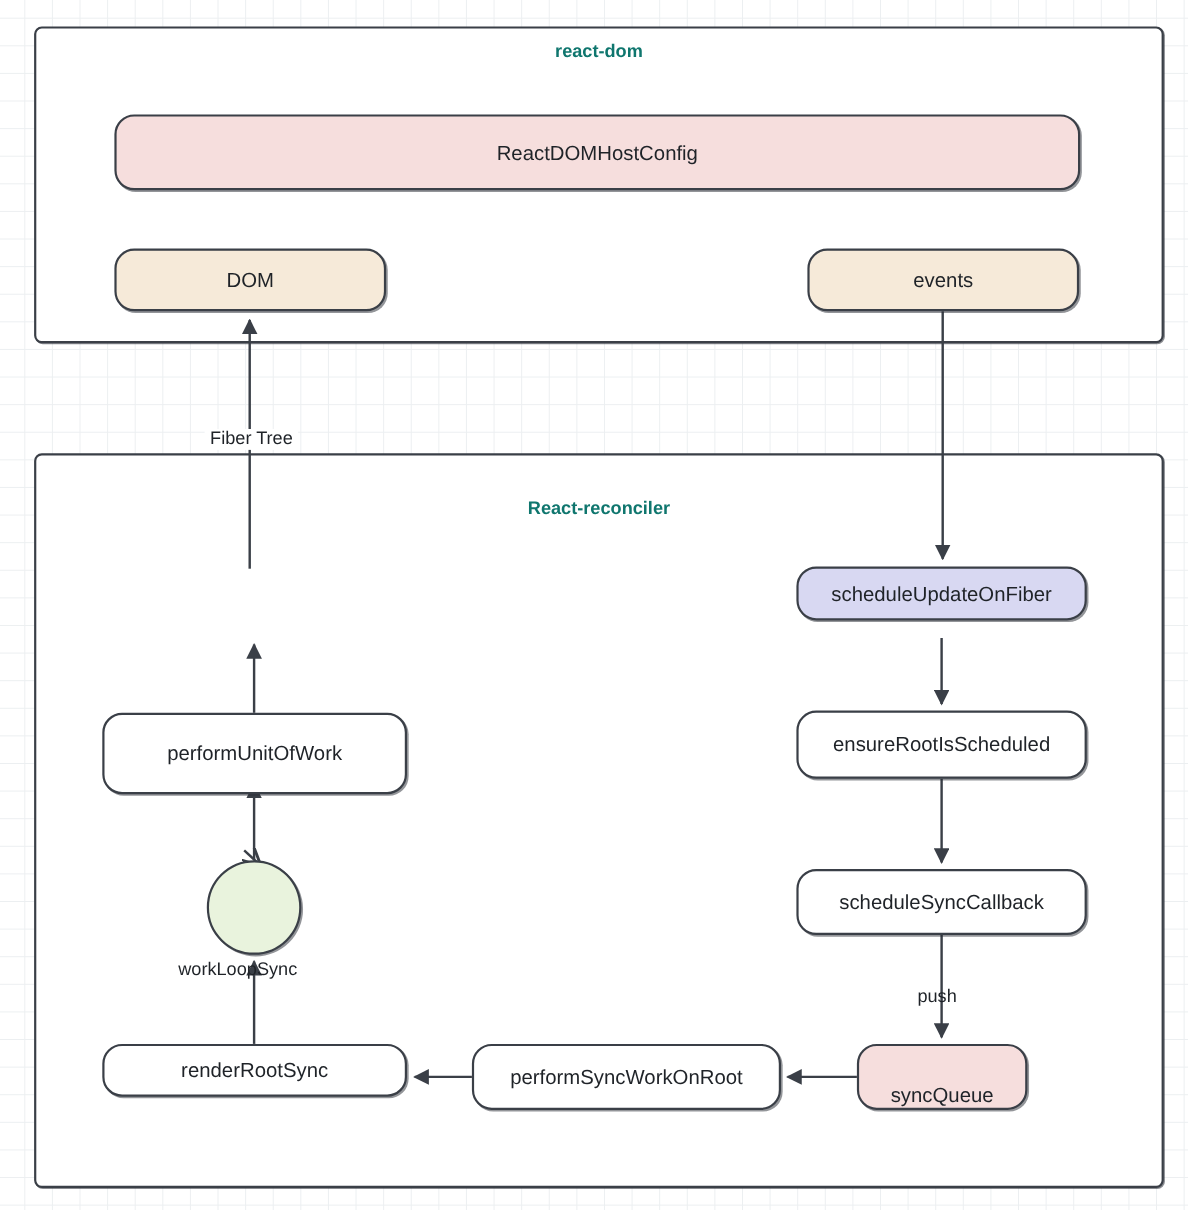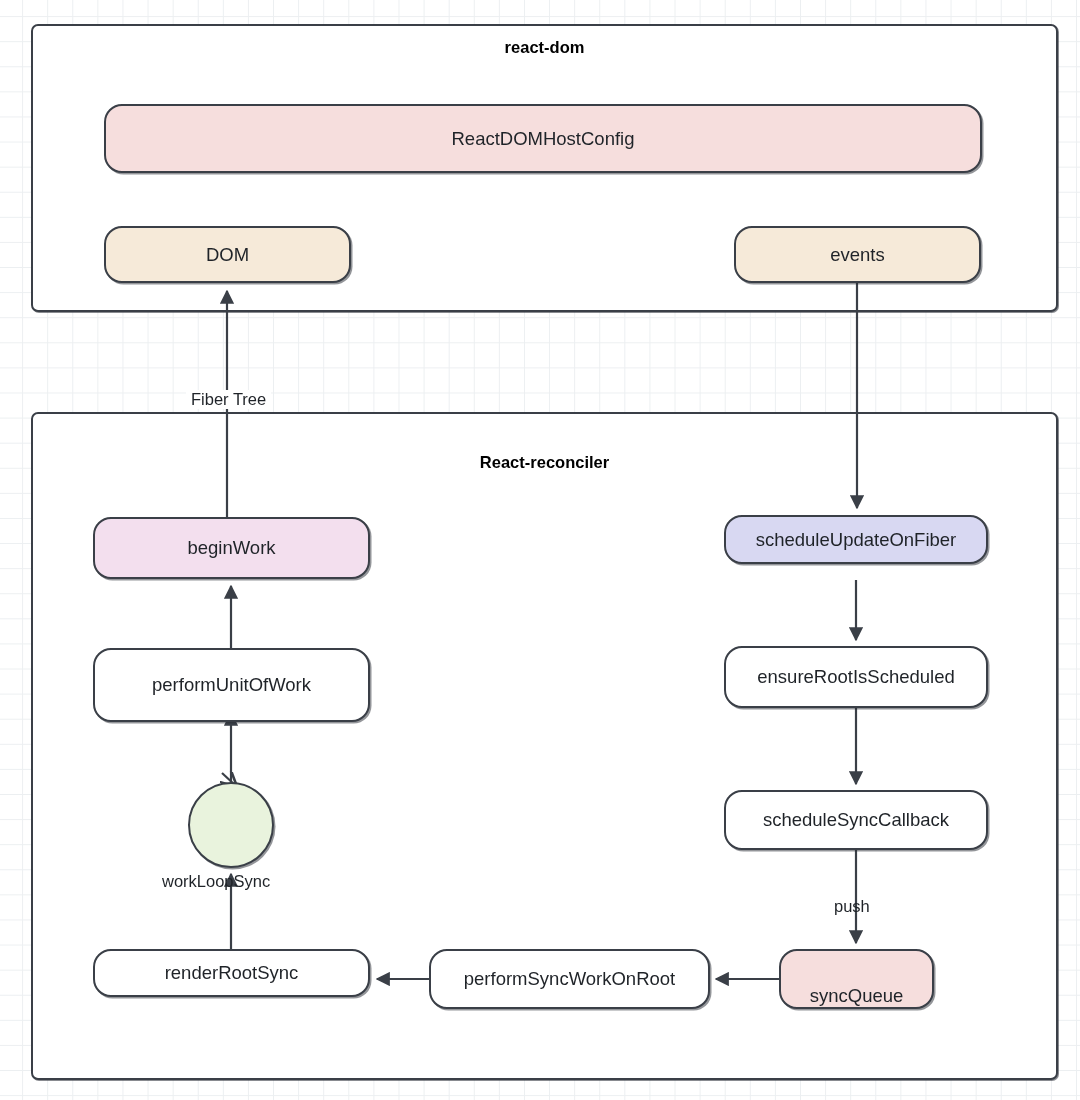--- a/index.html
+++ b/index.html
@@ -45,21 +45,21 @@
     box-sizing: border-box;
     border: 2px solid #3a3f47;
     border-radius: 7px;
     background: #ffffff;
     box-shadow: 1px 1px 0 rgba(40,44,52,0.55);
   }
   .group-title {
     position: absolute;
     font-size: 16.5px;
     font-weight: bold;
-    color: #000000;
+    color: #0f766e;
     text-align: center;
     white-space: nowrap;
   }
 
   .node {
     position: absolute;
     box-sizing: border-box;
     border: 2px solid #3a3f47;
     border-radius: 18px;
     background: #ffffff;
@@ -137,23 +137,20 @@
   </div>
 
   <div class="node" style="left:104px; top:226px; width:247px; height:57px; background:#f6ead9;">
     <span>DOM</span>
   </div>
 
   <div class="node" style="left:734px; top:226px; width:247px; height:57px; background:#f6ead9;">
     <span>events</span>
   </div>
 
-  <div class="node" style="left:93px; top:517px; width:277px; height:62px; background:#f3dfee;">
-    <span>beginWork</span>
-  </div>
 
   <div class="node" style="left:93px; top:648px; width:277px; height:74px; background:#ffffff;">
     <span>performUnitOfWork</span>
   </div>
 
   <div class="node circle" style="left:188px; top:782px; width:86px; height:86px; background:#e9f3dd;"></div>
 
   <div class="node" style="left:93px; top:949px; width:277px; height:48px; background:#ffffff;">
     <span>renderRootSync</span>
   </div>

